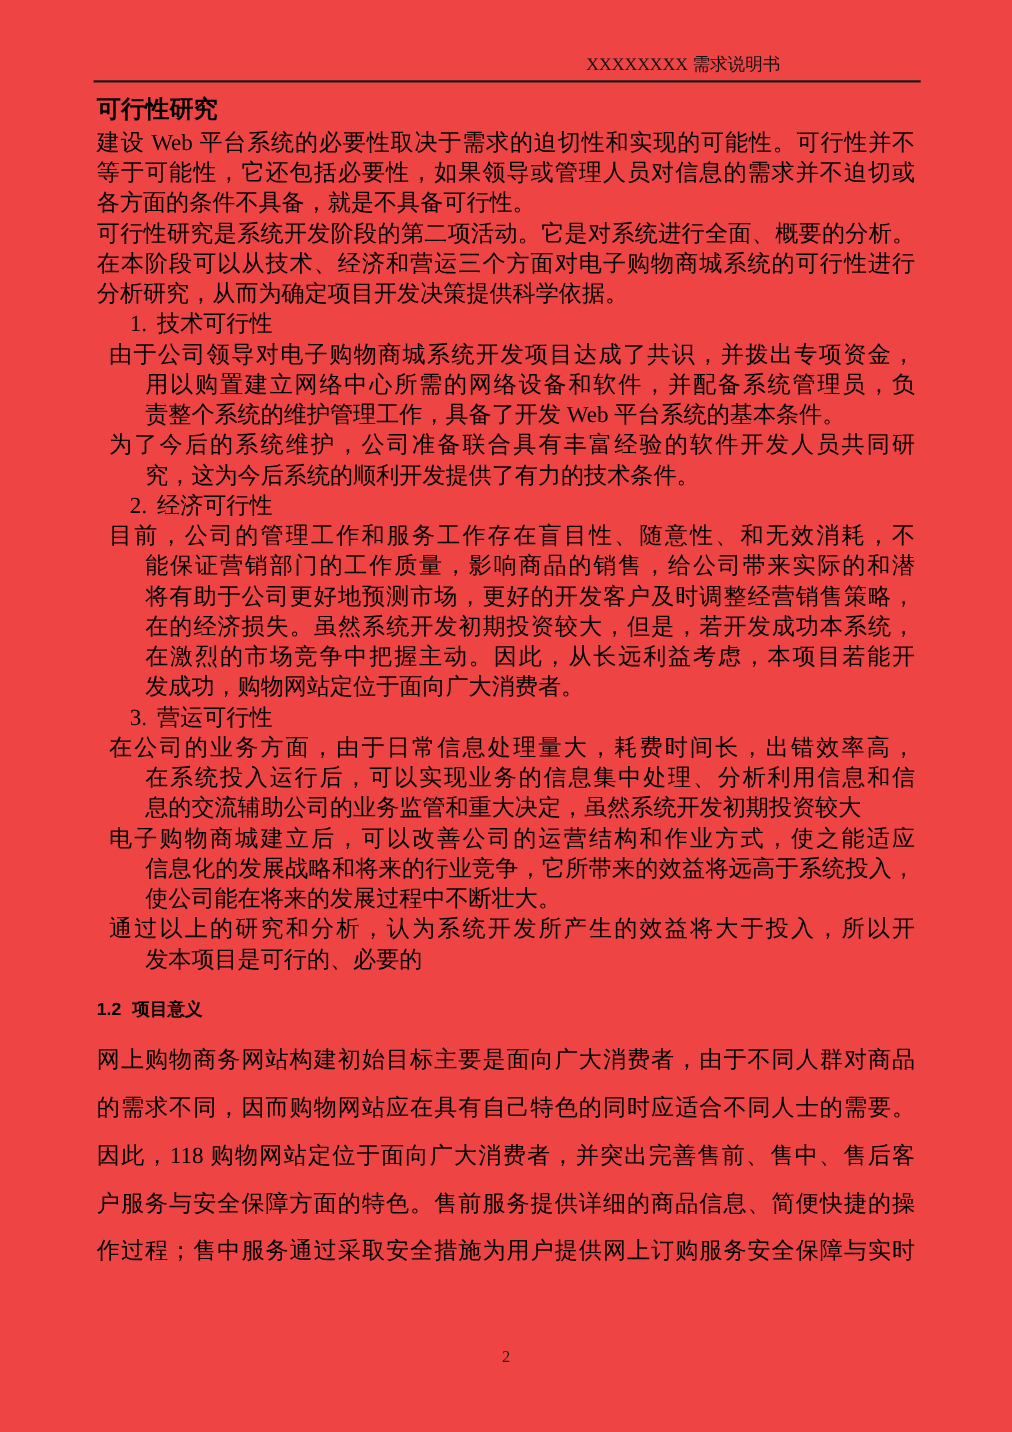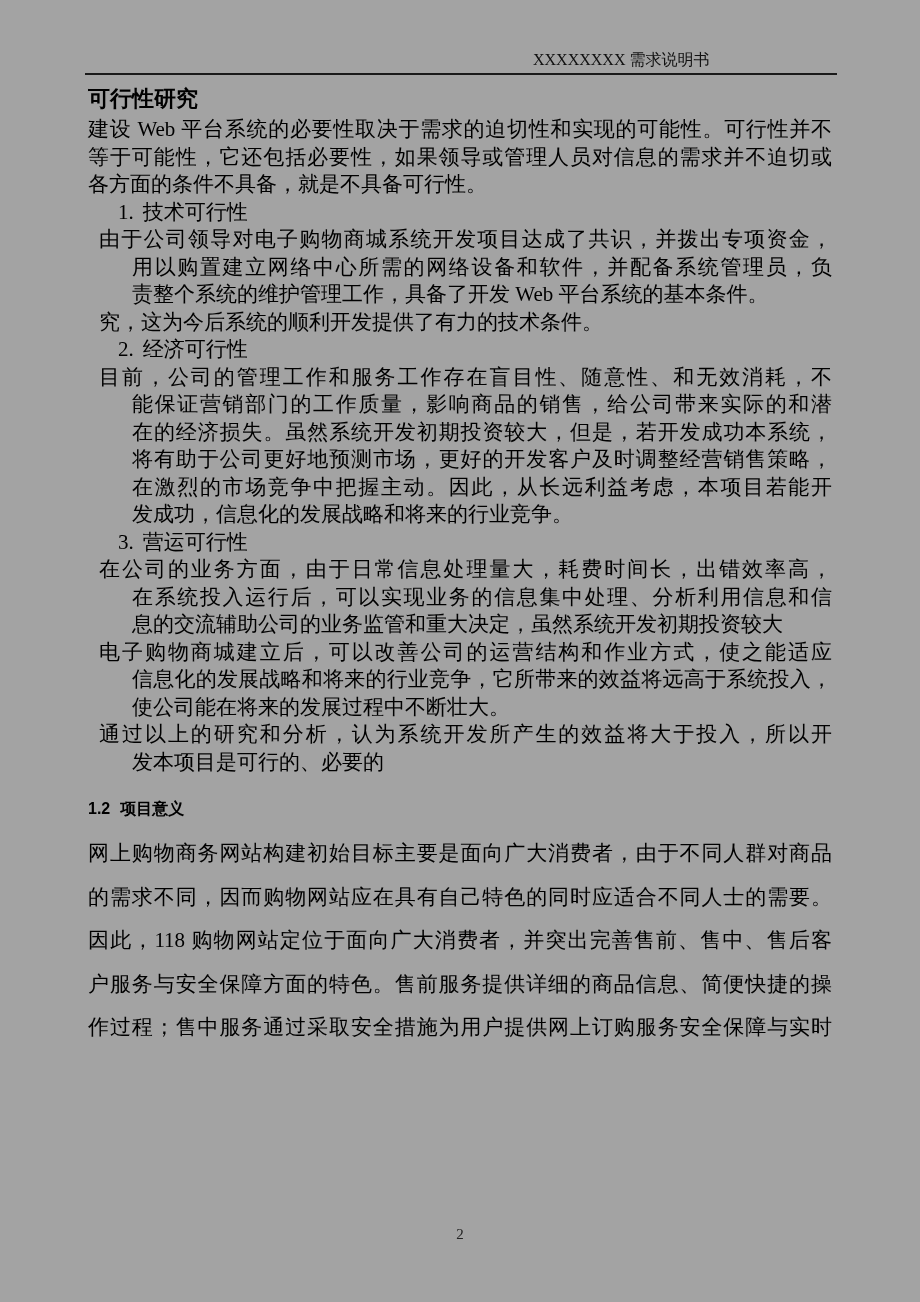--- a/index.html
+++ b/index.html
@@ -4,21 +4,21 @@
 <style>
   html, body {
     margin: 0;
     padding: 0;
     background: #ffffff;
   }
   .page {
     position: relative;
     width: 920px;
     height: 1302px;
-    background: #a3a3a3;
+    background: #ef4444;
     color: #000000;
     font-family: "Liberation Serif", "DejaVu Serif", serif;
     overflow: hidden;
   }
   
   .header-title {
     position: absolute;
     left: 533px;
     top: 50px;
     font-size: 16px;
@@ -103,46 +103,52 @@
   <div class="doc">
 
     <h2 class="h-main">可行性研究</h2>
 
     <div class="para">
         <div class="line">建设 Web 平台系统的必要性取决于需求的迫切性和实现的可能性。可行性并不</div>
         <div class="line">等于可能性，它还包括必要性，如果领导或管理人员对信息的需求并不迫切或</div>
         <div class="line">各方面的条件不具备，就是不具备可行性。</div>
       </div>
 
+    <div class="para">
+        <div class="line">可行性研究是系统开发阶段的第二项活动。它是对系统进行全面、概要的分析。</div>
+        <div class="line">在本阶段可以从技术、经济和营运三个方面对电子购物商城系统的可行性进行</div>
+        <div class="line">分析研究，从而为确定项目开发决策提供科学依据。</div>
+      </div>
 
     <div class="list-item">
       <span class="num">1.</span><span>技术可行性</span>
     </div>
 
     <div class="para hang">
         <div class="line">由于公司领导对电子购物商城系统开发项目达成了共识，并拨出专项资金，</div>
         <div class="line">用以购置建立网络中心所需的网络设备和软件，并配备系统管理员，负</div>
         <div class="line">责整个系统的维护管理工作，具备了开发 Web 平台系统的基本条件。</div>
       </div>
 
     <div class="para hang">
+        <div class="line">为了今后的系统维护，公司准备联合具有丰富经验的软件开发人员共同研</div>
         <div class="line">究，这为今后系统的顺利开发提供了有力的技术条件。</div>
       </div>
 
     <div class="list-item">
       <span class="num">2.</span><span>经济可行性</span>
     </div>
 
     <div class="para hang">
         <div class="line">目前，公司的管理工作和服务工作存在盲目性、随意性、和无效消耗，不</div>
         <div class="line">能保证营销部门的工作质量，影响商品的销售，给公司带来实际的和潜</div>
+        <div class="line">将有助于公司更好地预测市场，更好的开发客户及时调整经营销售策略，</div>
         <div class="line">在的经济损失。虽然系统开发初期投资较大，但是，若开发成功本系统，</div>
-        <div class="line">将有助于公司更好地预测市场，更好的开发客户及时调整经营销售策略，</div>
         <div class="line">在激烈的市场竞争中把握主动。因此，从长远利益考虑，本项目若能开</div>
-        <div class="line">发成功，信息化的发展战略和将来的行业竞争。</div>
+        <div class="line">发成功，购物网站定位于面向广大消费者。</div>
       </div>
 
     <div class="list-item">
       <span class="num">3.</span><span>营运可行性</span>
     </div>
 
     <div class="para hang">
         <div class="line">在公司的业务方面，由于日常信息处理量大，耗费时间长，出错效率高，</div>
         <div class="line">在系统投入运行后，可以实现业务的信息集中处理、分析利用信息和信</div>
         <div class="line">息的交流辅助公司的业务监管和重大决定，虽然系统开发初期投资较大</div>

